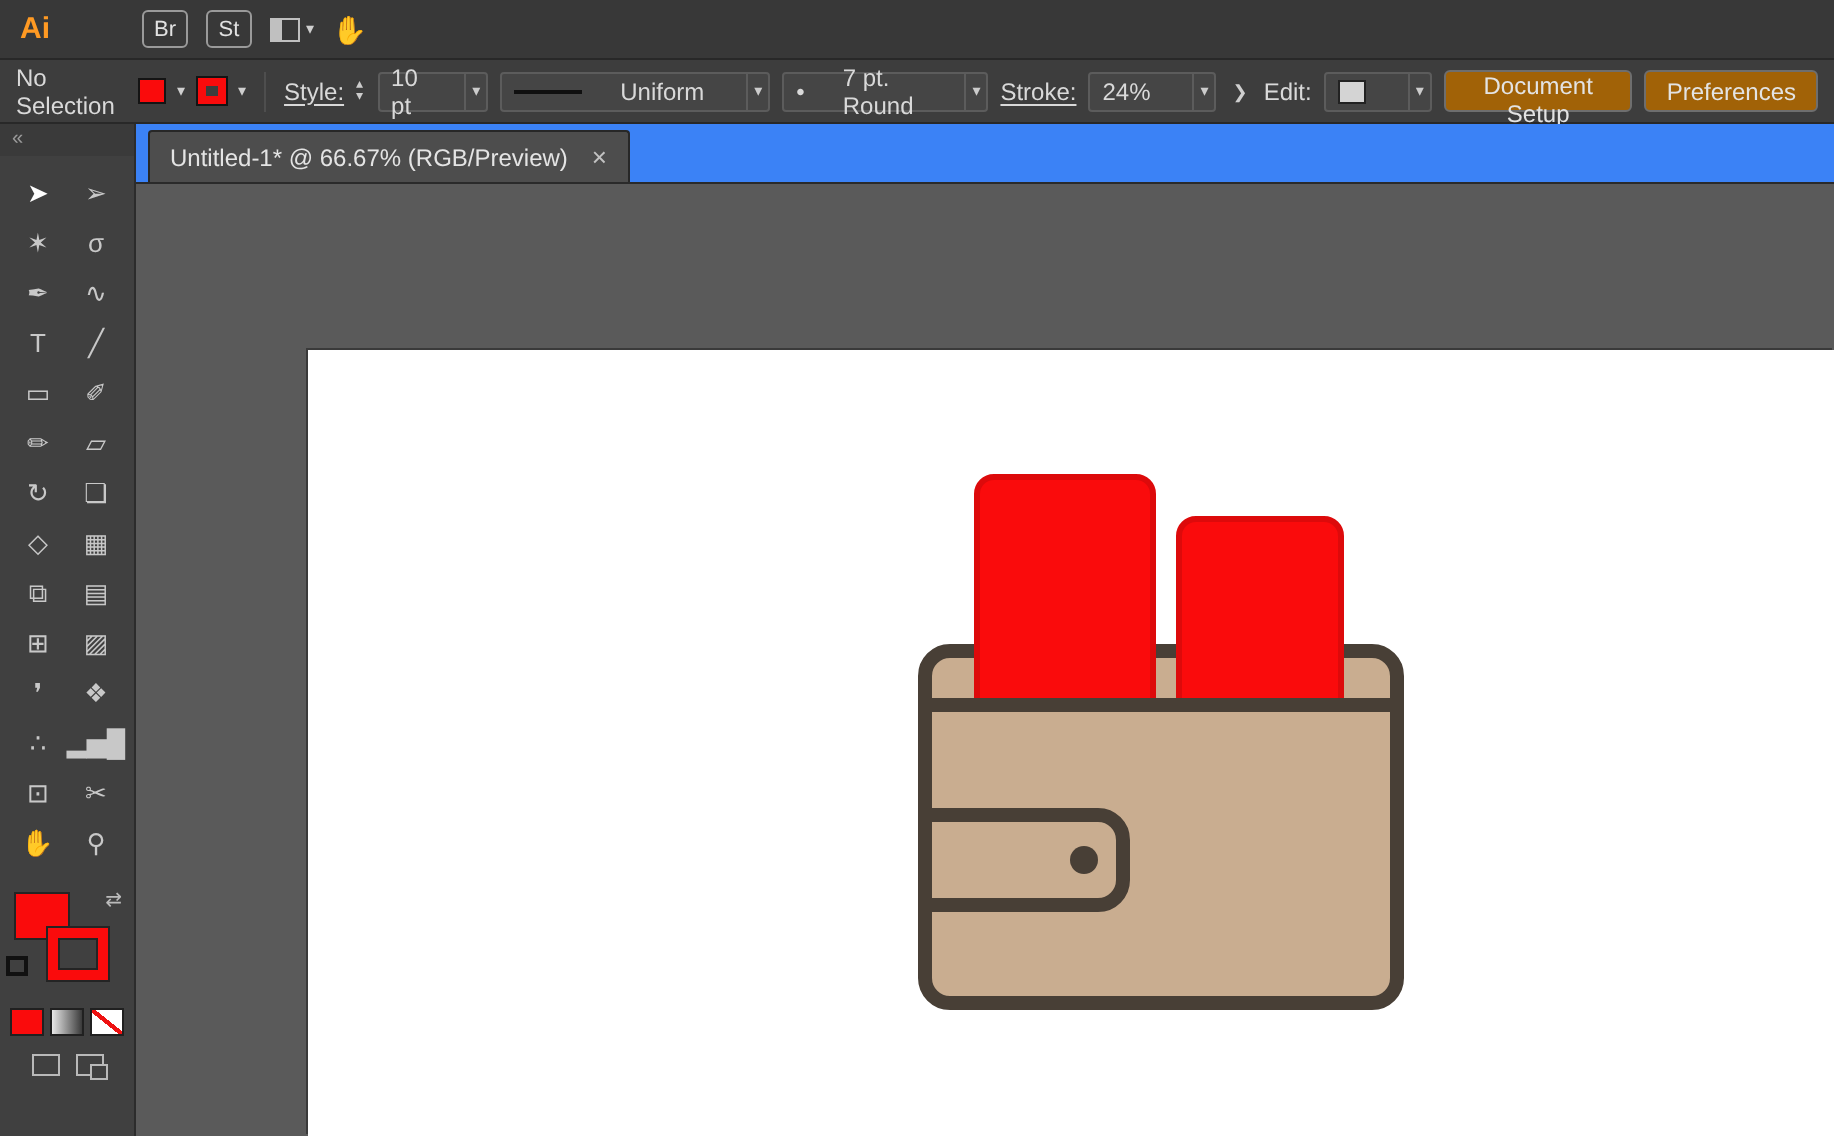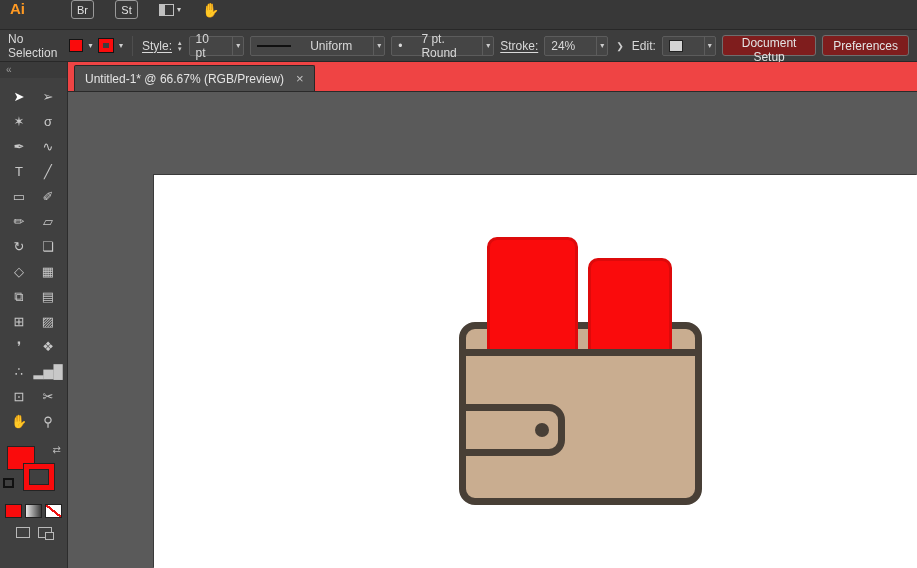--- a/index.html
+++ b/index.html
@@ -5,26 +5,26 @@
   * { box-sizing: border-box; margin: 0; padding: 0; }
   html,body { width: 917px; height: 568px; overflow: hidden; background: #333; }
   body { font-family: "Liberation Sans", sans-serif; }
 
   .app { width: 917px; height: 568px; display: flex; flex-direction: column;
          background: var(--ui-toolbar, #404040); }
 
   
   .menubar { height: 30px; flex: 0 0 30px; background: var(--ui-menubar, #383838);
              border-bottom: 1px solid var(--ui-border, #282828);
-             display: flex; align-items: flex-start; color: var(--ui-text, #d9d9d9); font-size: 13px; }
+             display: flex; align-items: center; color: var(--ui-text, #d9d9d9); font-size: 13px; }
   .logo { color: var(--logo-orange, #ff9a23); font-weight: bold; font-size: 15px;
           padding: 0 12px 0 10px; }
   .menus { display: flex; align-items: center; height: 100%; }
   .menu { padding: 0 11px; display: flex; align-items: center; height: 100%; cursor: default; }
-  .menubar-right { margin-left: 16px; display: flex; align-items: center; gap: 21px; padding-left: 18px; }
+  .menubar-right { margin-left: 16px; display: flex; align-items: center; gap: 9px; padding-left: 18px; }
   .mini-btn { background: transparent; border: 1px solid #9a9a9a; color: #e2e2e2;
               font-size: 11px; width: 23px; height: 19px; border-radius: 3px;
               font-family: "Liberation Sans", sans-serif; }
   .ws { display: flex; align-items: center; gap: 3px; }
   .ws-icon { width: 15px; height: 12px; border: 1px solid #c0c0c0; position: relative; display: inline-block; }
   .ws-icon::before { content: ""; position: absolute; left: 0; top: 0; bottom: 0; width: 5px; background: #c0c0c0; }
   .chev { font-size: 8px; color: #cfcfcf; }
   .hand-glyph { font-size: 14px; color: #a9a9a9; }
 
   
@@ -41,21 +41,21 @@
   .stepper { display: flex; flex-direction: column; line-height: 6px; font-size: 7px; color: #ccc;
              margin-right: 1px; text-align: center; }
   .field { height: 20px; background: var(--ui-field, #454545); border: 1px solid #5c5c5c;
            display: flex; align-items: center; padding-left: 6px; gap: 19px; border-radius: 2px; }
   .field-chev { border-left: 1px solid #5c5c5c; align-self: stretch; display: flex; align-items: center;
                 padding: 0 3px; font-size: 8px; color: #ccc; margin-left: 2px; }
   .line-preview { width: 34px; height: 2px; background: #101010; display: inline-block; }
   .chev-right { font-size: 9px; color: #cfcfcf; padding: 0 2px; }
   .style-swatch { width: 14px; height: 12px; background: #d4d4d4; border: 1px solid #222; display: inline-block; }
   .push-right { margin-left: auto; }
-  .btn { height: 21px; background: #7f1d1d; border: 1px solid #6e6e6e; border-radius: 3px;
+  .btn { height: 21px; background: #a16207; border: 1px solid #6e6e6e; border-radius: 3px;
          color: #e3e3e3; font-size: 12px; padding: 0 10px; font-family: "Liberation Sans", sans-serif; }
 
   
   .main { flex: 1; display: flex; min-height: 0; }
 
   
   .toolbar { width: 68px; flex: 0 0 68px; background: var(--ui-toolbar, #404040);
              border-right: 1px solid #2c2c2c; display: flex; flex-direction: column; align-items: center; }
   .collapse { height: 16px; width: 100%; color: #9a9a9a; font-size: 10px; padding-left: 6px;
               background: #3a3a3a; line-height: 16px; }
@@ -86,21 +86,21 @@
              background-image: linear-gradient(to top right, transparent 44%, #e11 44%, #e11 56%, transparent 56%); }
 
   .draw-modes { display: flex; gap: 8px; margin-top: 9px; }
   .dm { background: none; border: none; padding: 0; }
   .dm-box { display: block; width: 14px; height: 11px; border: 1px solid #b9b9b9; position: relative; }
   .dm-behind::after { content: ""; position: absolute; right: -3px; bottom: -3px; width: 7px; height: 6px;
                       border: 1px solid #b9b9b9; background: #404040; }
 
   
   .content { flex: 1; display: flex; flex-direction: column; min-width: 0; }
-  .tabbar { height: 30px; flex: 0 0 30px; background: #ef4444; display: flex; align-items: flex-end;
+  .tabbar { height: 30px; flex: 0 0 30px; background: #3b82f6; display: flex; align-items: flex-end;
             padding-left: 6px; border-bottom: 1px solid #2a2a2a; }
   .tab { height: 26px; background: var(--ui-tab-active, #4d4d4d); color: #e4e4e4; font-size: 12px;
          display: flex; align-items: center; padding: 0 10px; gap: 12px;
          border: 1px solid #272727; border-bottom: none; border-radius: 2px 2px 0 0; }
   .tab-close { color: #c2c2c2; font-size: 13px; }
 
   .canvas { flex: 1; position: relative; background: var(--canvas-bg, #5a5a5a); overflow: hidden; }
   .artboard { position: absolute; left: 86px; top: 83px; right: 0; bottom: 0;
               background: var(--artboard, #ffffff); box-shadow: -1px -1px 0 rgba(0,0,0,0.35); }
 

